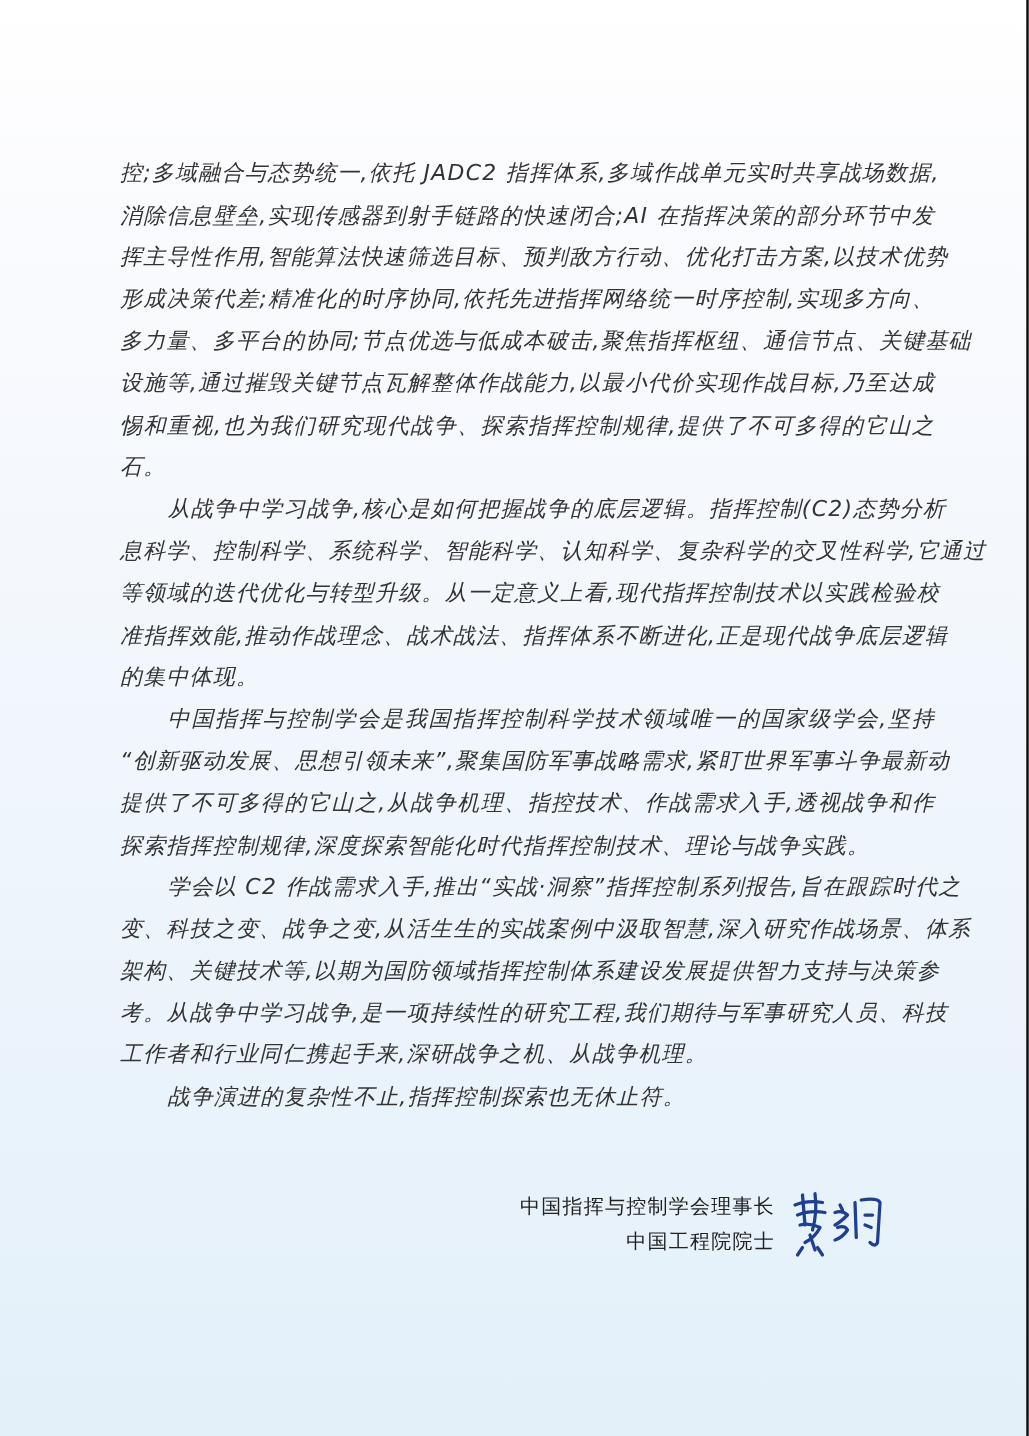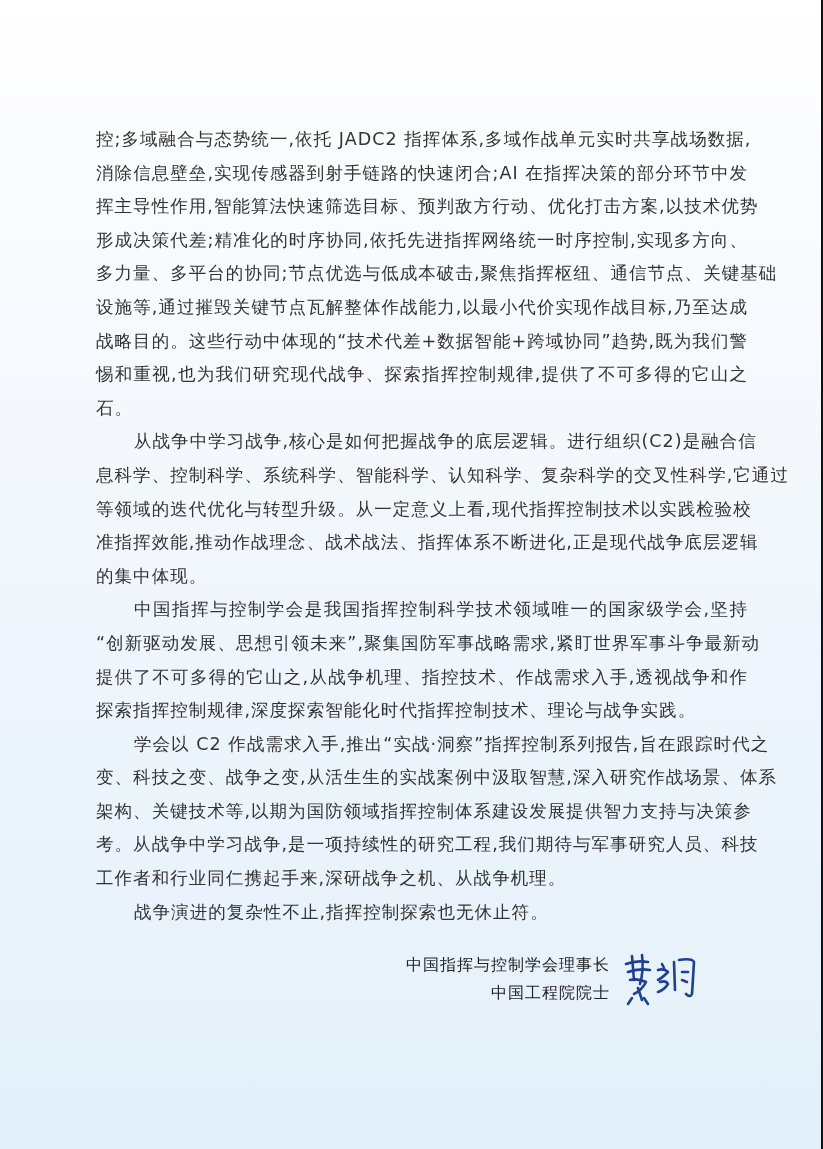--- a/index.html
+++ b/index.html
@@ -7,32 +7,32 @@
     width: 823px; height: 1149px; overflow: hidden;
     background: linear-gradient(to bottom, #ffffff 0%, #fafbfe 15%, #eef5fc 60%, #e3f0f9 100%);
     font-family: "DejaVu Sans", "Liberation Sans", sans-serif;
     color: #333333;
     position: relative;
   }
   .right-edge {
     position: absolute; right: 0; top: 0; width: 2px; height: 1149px; background: #111;
   }
   .page {
-    position: absolute; left: 96px; top: 123px; width: 652px;
+    position: absolute; left: 96px; top: 123px; width: 652px; font-style: italic;
   }
   .line {
     height: 33.6px; line-height: 33.6px;
     font-size: 17.5px; letter-spacing: 1.05px;
     white-space: nowrap;
     text-align: justify; text-align-last: justify;
   }
   .line.last { text-align-last: left; }
   .line.indent { padding-left: 38px; }
   .signature-block {
-    position: absolute; left: 390px; top: 950px; width: 330px; height: 60px;
+    position: absolute; left: 400px; top: 950px; width: 330px; height: 60px;
   }
   .sig-title {
     position: absolute; right: 110px; font-size: 16px; letter-spacing: 1px;
     white-space: nowrap; color: #222;
   }
   .sig-line1 { top: 5px; }
   .sig-line2 { top: 33px; }
   .handwriting {
     position: absolute; left: 232px; top: 0px; width: 80px; height: 58px;
   }
@@ -44,27 +44,26 @@
 
 <div class="page">
 
   <div>
     <div class="line">控;多域融合与态势统一,依托 JADC2 指挥体系,多域作战单元实时共享战场数据,</div>
     <div class="line">消除信息壁垒,实现传感器到射手链路的快速闭合;AI 在指挥决策的部分环节中发</div>
     <div class="line">挥主导性作用,智能算法快速筛选目标、预判敌方行动、优化打击方案,以技术优势</div>
     <div class="line">形成决策代差;精准化的时序协同,依托先进指挥网络统一时序控制,实现多方向、</div>
     <div class="line">多力量、多平台的协同;节点优选与低成本破击,聚焦指挥枢纽、通信节点、关键基础</div>
     <div class="line">设施等,通过摧毁关键节点瓦解整体作战能力,以最小代价实现作战目标,乃至达成</div>
-    <div class="line">战略目的。这些行动中体现的“技术代差+数据智能+跨域协同”趋势,既为我们警</div>
     <div class="line">惕和重视,也为我们研究现代战争、探索指挥控制规律,提供了不可多得的它山之</div>
     <div class="line last">石。</div>
   </div>
 
   <div>
-    <div class="line indent">从战争中学习战争,核心是如何把握战争的底层逻辑。进行组织(C2)是融合信</div>
+    <div class="line indent">从战争中学习战争,核心是如何把握战争的底层逻辑。指挥控制(C2)态势分析</div>
     <div class="line">息科学、控制科学、系统科学、智能科学、认知科学、复杂科学的交叉性科学,它通过</div>
     <div class="line">等领域的迭代优化与转型升级。从一定意义上看,现代指挥控制技术以实践检验校</div>
     <div class="line">准指挥效能,推动作战理念、战术战法、指挥体系不断进化,正是现代战争底层逻辑</div>
     <div class="line last">的集中体现。</div>
   </div>
 
   <div>
     <div class="line indent">中国指挥与控制学会是我国指挥控制科学技术领域唯一的国家级学会,坚持</div>
     <div class="line">“创新驱动发展、思想引领未来”,聚集国防军事战略需求,紧盯世界军事斗争最新动</div>
     <div class="line">提供了不可多得的它山之,从战争机理、指控技术、作战需求入手,透视战争和作</div>

